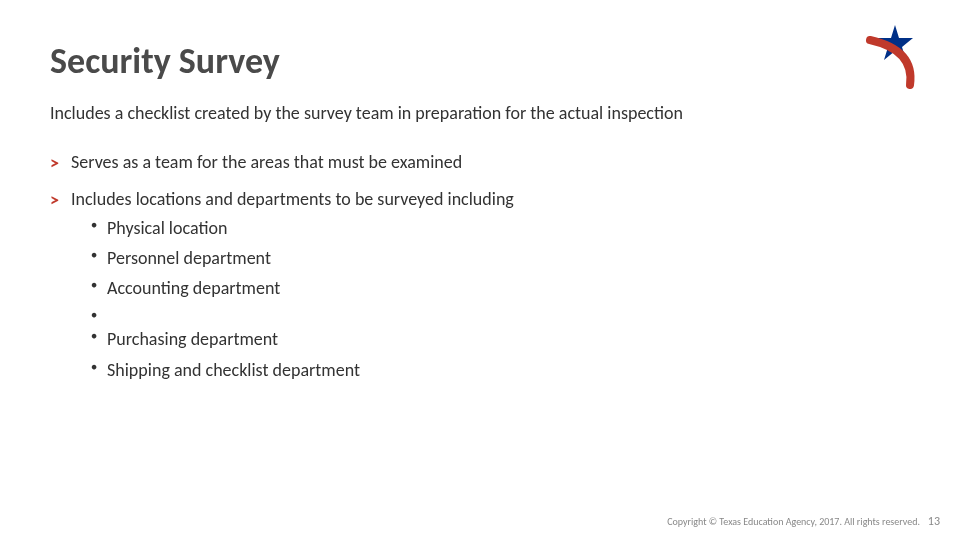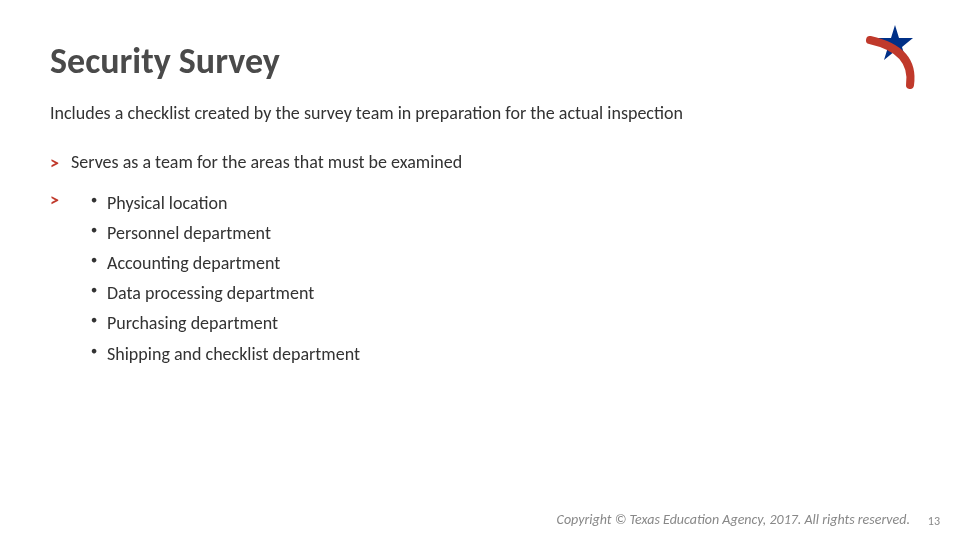--- a/index.html
+++ b/index.html
@@ -87,24 +87,23 @@
 
     .logo-svg {
       width: 80px;
       height: 70px;
     }
 
     
     .footer {
       position: absolute;
       bottom: 12px;
-      right: 50px;
-      font-size: 14px;
+      right: 40px;
+      font-size: 10px;
       color: #888888;
-      font-style: italic;
     }
 
     .page-number {
       position: absolute;
       bottom: 12px;
       right: 20px;
       font-size: 12px;
       color: #888888;
       text-align: right;
     }
@@ -128,37 +127,37 @@
   <p class="intro-text">Includes a checklist created by the survey team in preparation for the actual inspection</p>
 
   <div class="bullet-item">
     <span class="bullet-arrow">&gt;</span>
     <span>Serves as a team for the areas that must be examined</span>
   </div>
 
   <div class="bullet-item">
     <span class="bullet-arrow">&gt;</span>
     <div>
+      <span>Includes locations and departments to be surveyed including</span>
       <div class="sub-list">
 
         <div class="sub-item">
           <span class="sub-bullet">●</span>
           <span>Physical location</span>
         </div>
         <div class="sub-item">
           <span class="sub-bullet">●</span>
           <span>Personnel department</span>
         </div>
         <div class="sub-item">
           <span class="sub-bullet">●</span>
           <span>Accounting department</span>
         </div>
         <div class="sub-item">
           <span class="sub-bullet">●</span>
-          <span>Data processing department</span>
         </div>
         <div class="sub-item">
           <span class="sub-bullet">●</span>
           <span>Purchasing department</span>
         </div>
         <div class="sub-item">
           <span class="sub-bullet">●</span>
           <span>Shipping and checklist department</span>
         </div>
       </div>

